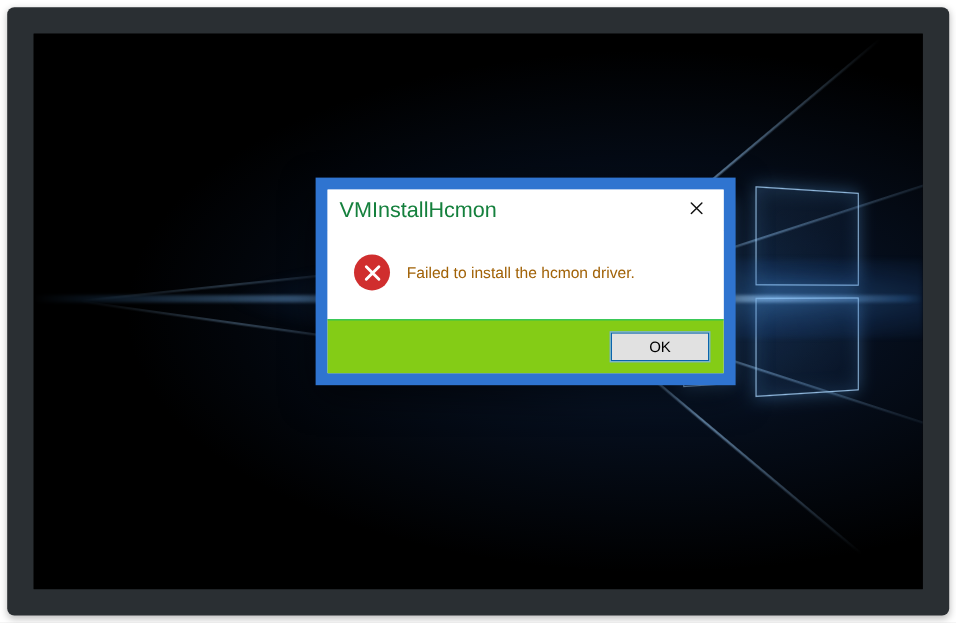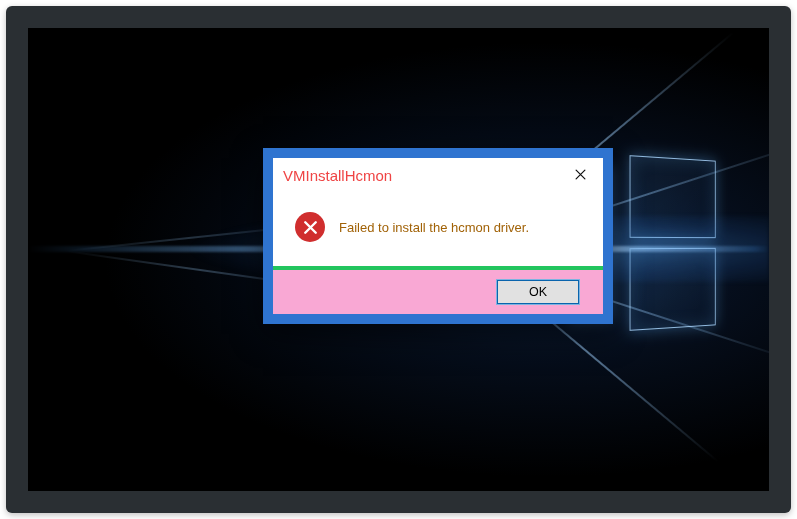--- a/index.html
+++ b/index.html
@@ -127,22 +127,22 @@
     box-sizing: border-box;
   }
   .titlebar {
     display: flex;
     align-items: center;
     justify-content: space-between;
     padding: 6px 8px 6px 10px;
     background: #ffffff;
   }
   .titlebar .title {
-    font-size: 15px;
-    color: #ef4444;
+    font-size: 18px;
+    color: #15803d;
   }
   .titlebar .close {
     width: 30px;
     height: 22px;
     display: flex;
     align-items: center;
     justify-content: center;
     color: #111;
   }
   .titlebar .close svg { width: 11px; height: 11px; }
@@ -164,23 +164,23 @@
     justify-content: center;
     flex: 0 0 30px;
   }
   .err-icon svg { width: 15px; height: 15px; }
   .msg {
     font-size: 13px;
     color: #a16207;
   }
 
   .footer {
-    background: #f9a8d4;
-    border-top: 4px solid #22c55e;
-    padding: 10px 24px;
+    background: #84cc16;
+    border-top: 1px solid #22c55e;
+    padding: 10px 12px;
     display: flex;
     justify-content: flex-end;
   }
   .ok-btn {
     min-width: 82px;
     height: 24px;
     background: #e1e1e1;
     border: 1px solid #0a64ad;
     outline: 1px solid #7eb3e0;
     font-size: 12.5px;

